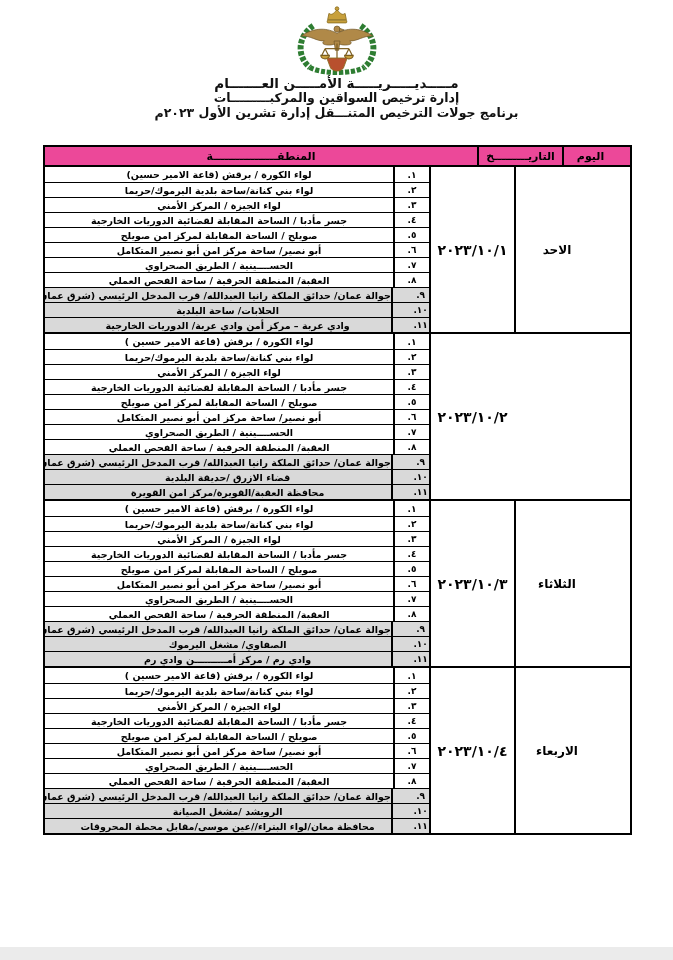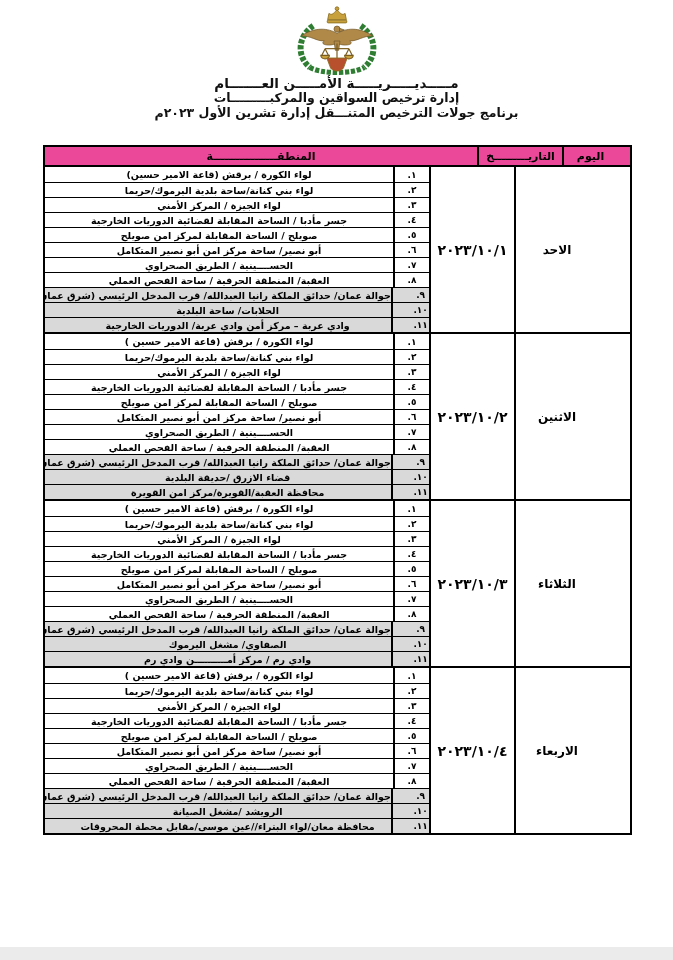--- a/index.html
+++ b/index.html
@@ -202,21 +202,20 @@
           <div class="trow hl">
             <div class="cell region">قضاء الازرق /حديقة البلدية</div>
             <div class="cell num">١٠.</div>
           </div>
           <div class="trow hl">
             <div class="cell region">محافظة العقبة/القويرة/مركز امن القويرة</div>
             <div class="cell num">١١.</div>
           </div>
         </div>
       <div class="cell date-col">٢٠٢٣/١٠/٢</div>
-      <div class="cell day-col">الاثنين</div>
     </div>
 
     <div class="section">
       <div class="rows-col">
           <div class="trow">
             <div class="cell region">لواء الكورة / برقش (قاعة الامير حسين )</div>
             <div class="cell num">١.</div>
           </div>
           <div class="trow">
             <div class="cell region">لواء بني كنانة/ساحة بلدية اليرموك/حريما</div>

